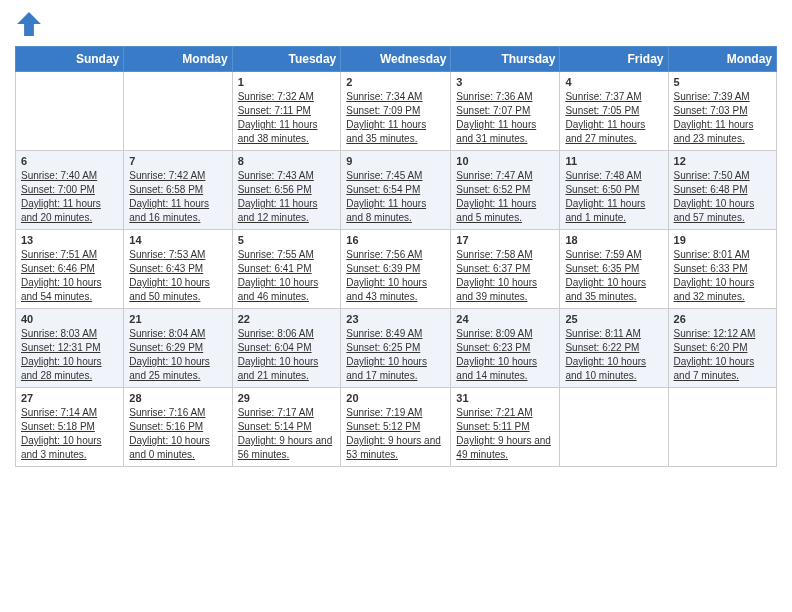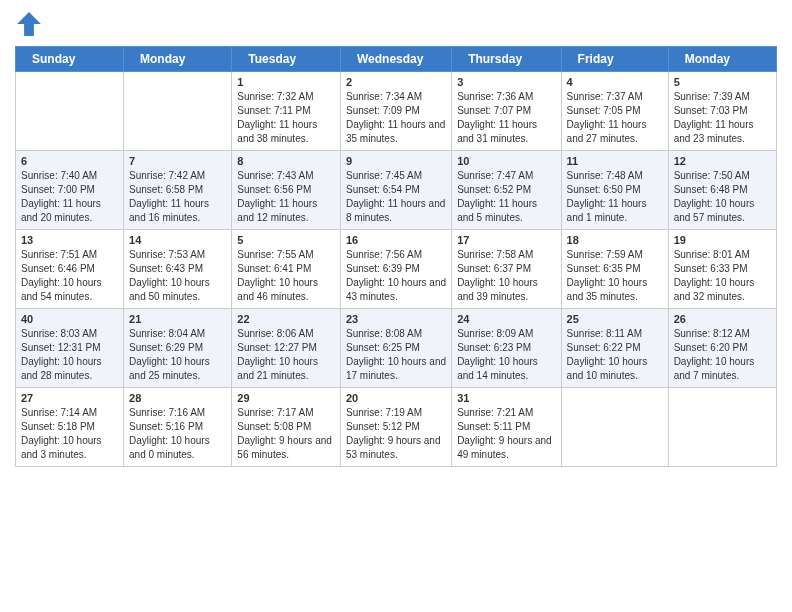--- a/index.html
+++ b/index.html
@@ -55,22 +55,22 @@
     .calendar {
       width: 100%;
       border-collapse: collapse;
       border: 1px solid #ccc;
     }
     .calendar th {
       background-color: #3a7bc8;
       color: #fff;
       font-size: 12px;
       font-weight: bold;
-      padding: 5px 16px;
-      text-align: left;
+      padding: 5px 4px;
+      text-align: right;
       border: 1px solid #5590d0;
     }
     .calendar td {
       vertical-align: top;
       border: 1px solid #ccc;
       padding: 4px 5px;
       width: 113px;
       min-height: 80px;
       font-size: 10px;
       color: #333;
@@ -85,20 +85,21 @@
     .day-num {
       font-size: 11px;
       font-weight: bold;
       display: block;
       margin-bottom: 2px;
     }
     .day-info {
       font-size: 10px;
       line-height: 1.4;
       color: #333;
+      text-decoration: underline;
     }
     .empty-cell {
       background: #fff;
     }
   </style>
 </head>
 <body>
 
 <div class="header">
   <div class="logo">
@@ -260,65 +261,65 @@
         </td>
         <td>
           <span class="day-num">21</span>
           <div class="day-info">Sunrise: 8:04 AM
 Sunset: 6:29 PM
 Daylight: 10 hours and 25 minutes.</div>
         </td>
         <td>
           <span class="day-num">22</span>
           <div class="day-info">Sunrise: 8:06 AM
-Sunset: 12:27 PM
+Sunset: 6:04 PM
 Daylight: 10 hours and 21 minutes.</div>
         </td>
         <td>
           <span class="day-num">23</span>
-          <div class="day-info">Sunrise: 8:08 AM
+          <div class="day-info">Sunrise: 8:49 AM
 Sunset: 6:25 PM
 Daylight: 10 hours and 17 minutes.</div>
         </td>
         <td>
           <span class="day-num">24</span>
           <div class="day-info">Sunrise: 8:09 AM
 Sunset: 6:23 PM
 Daylight: 10 hours and 14 minutes.</div>
         </td>
         <td>
           <span class="day-num">25</span>
           <div class="day-info">Sunrise: 8:11 AM
 Sunset: 6:22 PM
 Daylight: 10 hours and 10 minutes.</div>
         </td>
         <td>
           <span class="day-num">26</span>
-          <div class="day-info">Sunrise: 8:12 AM
+          <div class="day-info">Sunrise: 12:12 AM
 Sunset: 6:20 PM
 Daylight: 10 hours and 7 minutes.</div>
         </td>
       </tr>
       <tr>
         <td>
           <span class="day-num">27</span>
           <div class="day-info">Sunrise: 7:14 AM
 Sunset: 5:18 PM
 Daylight: 10 hours and 3 minutes.</div>
         </td>
         <td>
           <span class="day-num">28</span>
           <div class="day-info">Sunrise: 7:16 AM
 Sunset: 5:16 PM
 Daylight: 10 hours and 0 minutes.</div>
         </td>
         <td>
           <span class="day-num">29</span>
           <div class="day-info">Sunrise: 7:17 AM
-Sunset: 5:08 PM
+Sunset: 5:14 PM
 Daylight: 9 hours and 56 minutes.</div>
         </td>
         <td>
           <span class="day-num">20</span>
           <div class="day-info">Sunrise: 7:19 AM
 Sunset: 5:12 PM
 Daylight: 9 hours and 53 minutes.</div>
         </td>
         <td>
           <span class="day-num">31</span>

